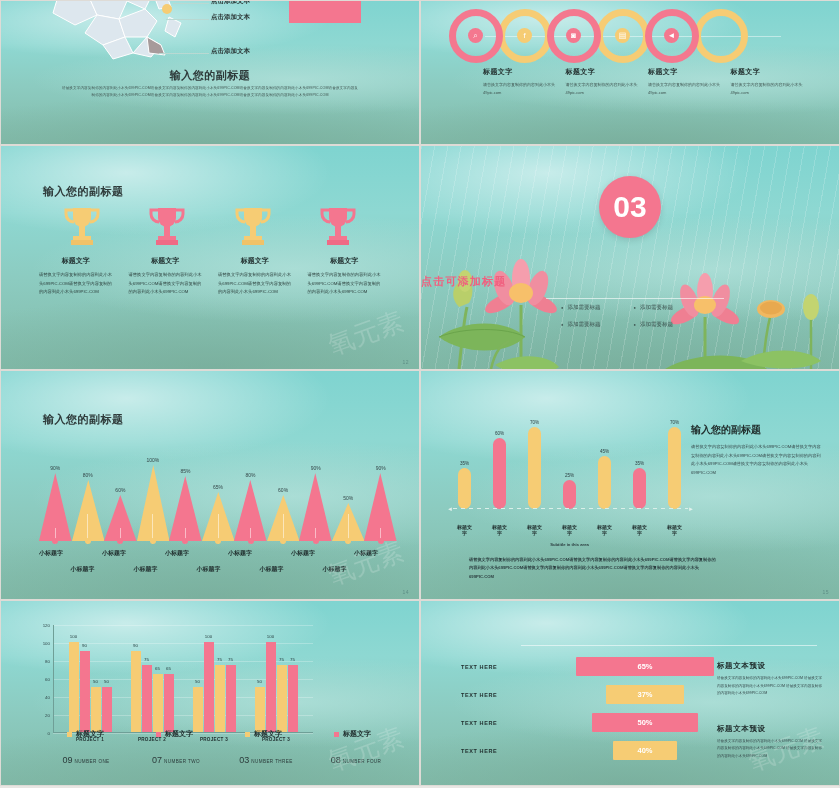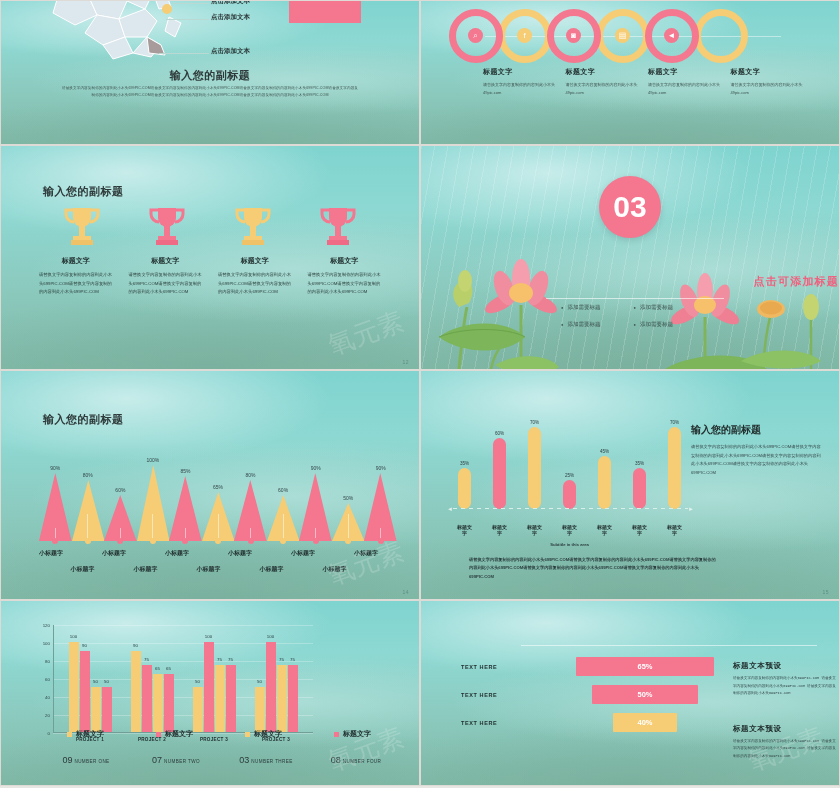--- a/index.html
+++ b/index.html
@@ -92,21 +92,21 @@
 
   
   .s4 .bignum {
     position:absolute; left:50%; top:30px; transform:translateX(-50%);
     width:62px; height:62px; border-radius:50%; background:#f4768f;
     display:flex; align-items:center; justify-content:center;
     color:#fff; font-size:30px; font-weight:bold;
     box-shadow:0 2px 7px rgba(0,0,0,.13);
   }
   .s4 .sechd {
-    position:absolute; left:0; right:0; top:128px; text-align:right;
+    position:absolute; left:0; right:0; top:128px; text-align:left;
     color:#f0607f; font-size:11px; font-weight:bold; letter-spacing:1.2px;
   }
   .s4 .rule { position:absolute; left:125px; right:115px; top:152px; height:1px; background:rgba(255,255,255,.6); }
   .s4 .bullets {
     position:absolute; left:140px; top:158px; width:145px;
     display:grid; grid-template-columns:1fr 1fr; row-gap:10px;
   }
   .s4 .bullets span { font-size:5.5px; color:#3a4f4c; }
   .s4 .bullets span:before{
     content:"●"; color:#3a4f4c; font-size:4px; margin-right:4px; vertical-align:middle;
@@ -168,21 +168,21 @@
   .s8 .rows { position:absolute; left:40px; top:52px; width:290px; }
   .s8 .hrow { display:flex; align-items:center; height:28px; }
   .s8 .hrow .tl { width:78px; font-size:5.5px; font-weight:bold; color:#1f2c2c; letter-spacing:.6px; }
   .s8 .track { flex:1; height:28px; position:relative; }
   .s8 .hbar {
     position:absolute; top:4px; height:19px; border-radius:1px;
     display:flex; align-items:center; justify-content:center;
     color:#fff; font-size:7.5px; font-weight:bold;
   }
   .s8 .topline { position:absolute; left:100px; right:22px; top:44px; height:1px; background:rgba(255,255,255,.55); }
-  .s8 .side { position:absolute; right:0; top:60px; width:106px;font-family:Liberation Mono, monospace; }
+  .s8 .side { position:absolute; right:16px; top:60px; width:106px; }
   .s8 .side h4 { font-size:7.5px; font-weight:bold; color:#22302f; letter-spacing:.6px; }
   .s8 .side p { font-size:3.6px; color:#35484a; line-height:2.1; margin-top:4px; }
   .s8 .side .blk2 { margin-top:26px; }
 </style>
 </head>
 <body>
 
 <div class="grid">
 
   <div class="slide r1 s1">
@@ -676,20 +676,26 @@
     <div class="rows" id="h-rows">
         <div class="hrow">
           <span class="tl">TEXT HERE</span>
           <div class="track">
             <div class="hbar" style="left:37px;width:138px;background:#f4768f">65%</div>
           </div>
         </div>
         <div class="hrow">
           <span class="tl">TEXT HERE</span>
           <div class="track">
+            <div class="hbar" style="left:67px;width:78px;background:#f6cc74">37%</div>
+          </div>
+        </div>
+        <div class="hrow">
+          <span class="tl">TEXT HERE</span>
+          <div class="track">
             <div class="hbar" style="left:53px;width:106px;background:#f4768f">50%</div>
           </div>
         </div>
         <div class="hrow">
           <span class="tl">TEXT HERE</span>
           <div class="track">
             <div class="hbar" style="left:74px;width:64px;background:#f6cc74">40%</div>
           </div>
         </div>
       </div>

